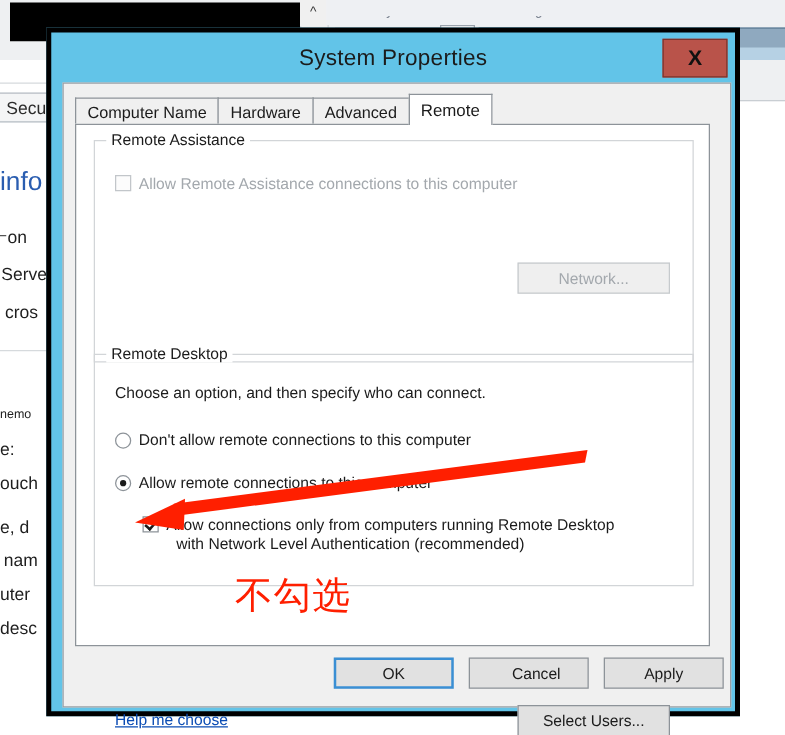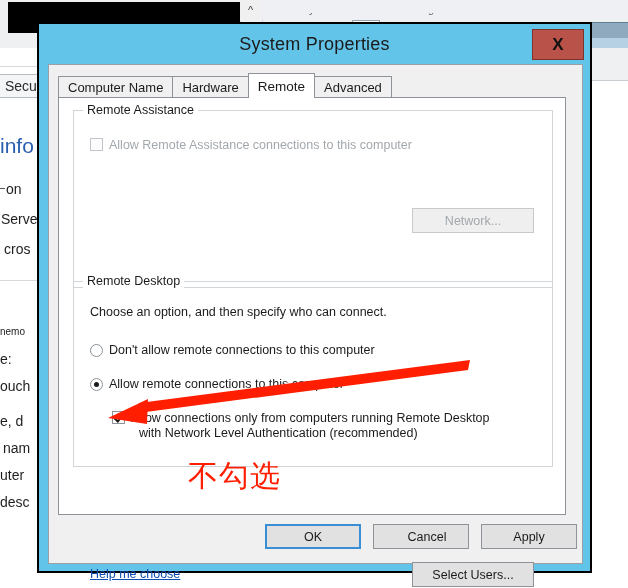--- a/index.html
+++ b/index.html
@@ -100,21 +100,21 @@
   .doc-l7 { position:absolute; left: 0px; top:365px; font-size:14px; color:#1e1e1e; white-space:nowrap;}
   .doc-l8 { position:absolute; left: 3px; top:392px; font-size:14px; color:#1e1e1e; white-space:nowrap;text-align:center;}
   .doc-l9 { position:absolute; left: 0px; top:419px; font-size:14px; color:#1e1e1e; white-space:nowrap;}
   .doc-l10{ position:absolute; left: 0px; top:446px; font-size:14px; color:#1e1e1e; white-space:nowrap;}
 
   
   .dialog {
     position: absolute; left: 37px; top: 22px;
     width: 555px; height: 551px;
     background: #62c4e8;
-    border: 2px solid #000000;
+    border: 4px solid #000000;
     box-sizing: border-box;
   }
   .titlebar {
     position: relative; height: 40px;
     display: flex; align-items: center; justify-content: center;
   }
   .title-text {
     font-size: 18px; color: #1b1b1b; letter-spacing: .2px;
   }
   .close-btn {
@@ -314,22 +314,22 @@
     <div class="titlebar">
       <span class="title-text">System Properties</span>
       <div class="close-btn">X</div>
     </div>
 
     <div class="dlg-body">
 
       <div class="tabrow">
         <div class="tab">Computer Name</div>
         <div class="tab">Hardware</div>
+        <div class="tab">Advanced</div>
         <div class="tab active">Remote</div>
-        <div class="tab">Advanced</div>
       </div>
 
       <div class="tabpage">
 
         <div class="group" id="grp-assistance">
           <span class="group-title">Remote Assistance</span>
 
           <div class="chk-row" style="left:16px; top:27px;">
             <span class="checkbox disabled"></span>
             <span class="chk-label disabled">Allow Remote Assistance connections to this computer</span>

